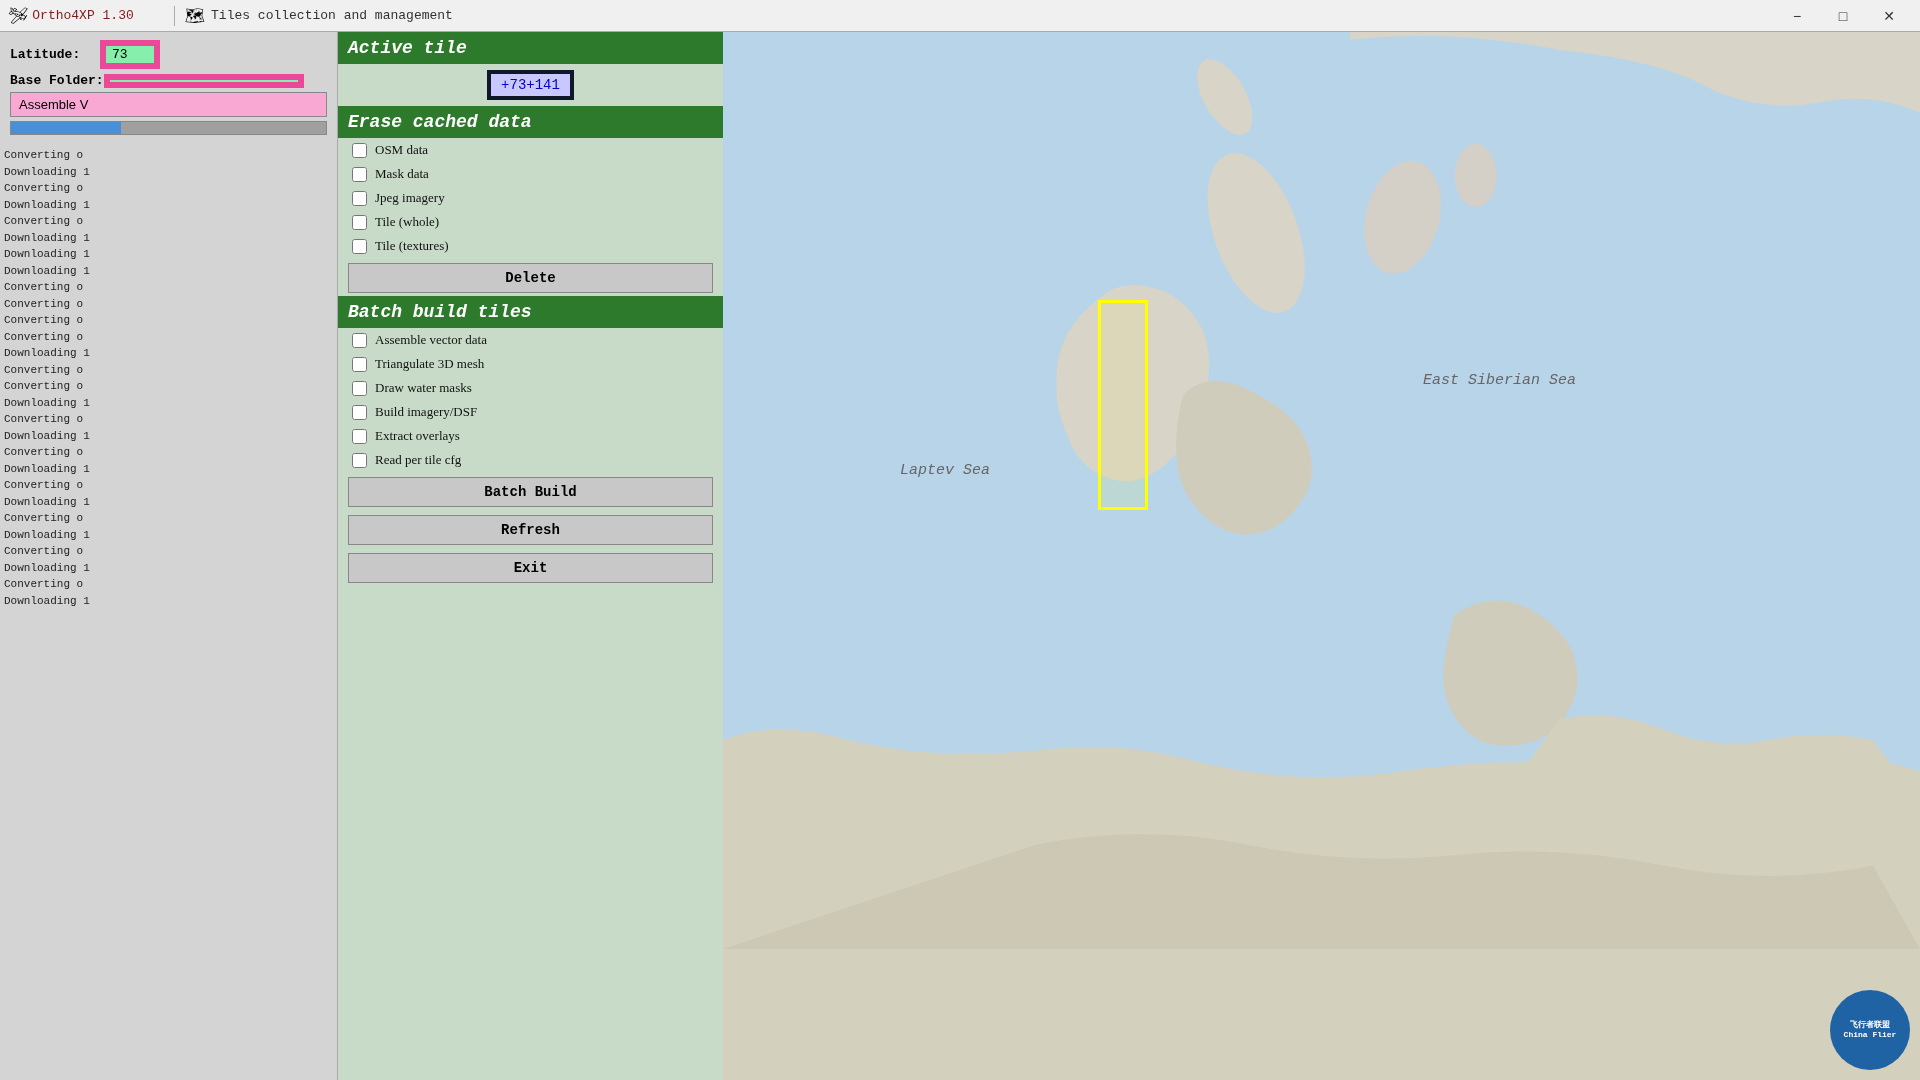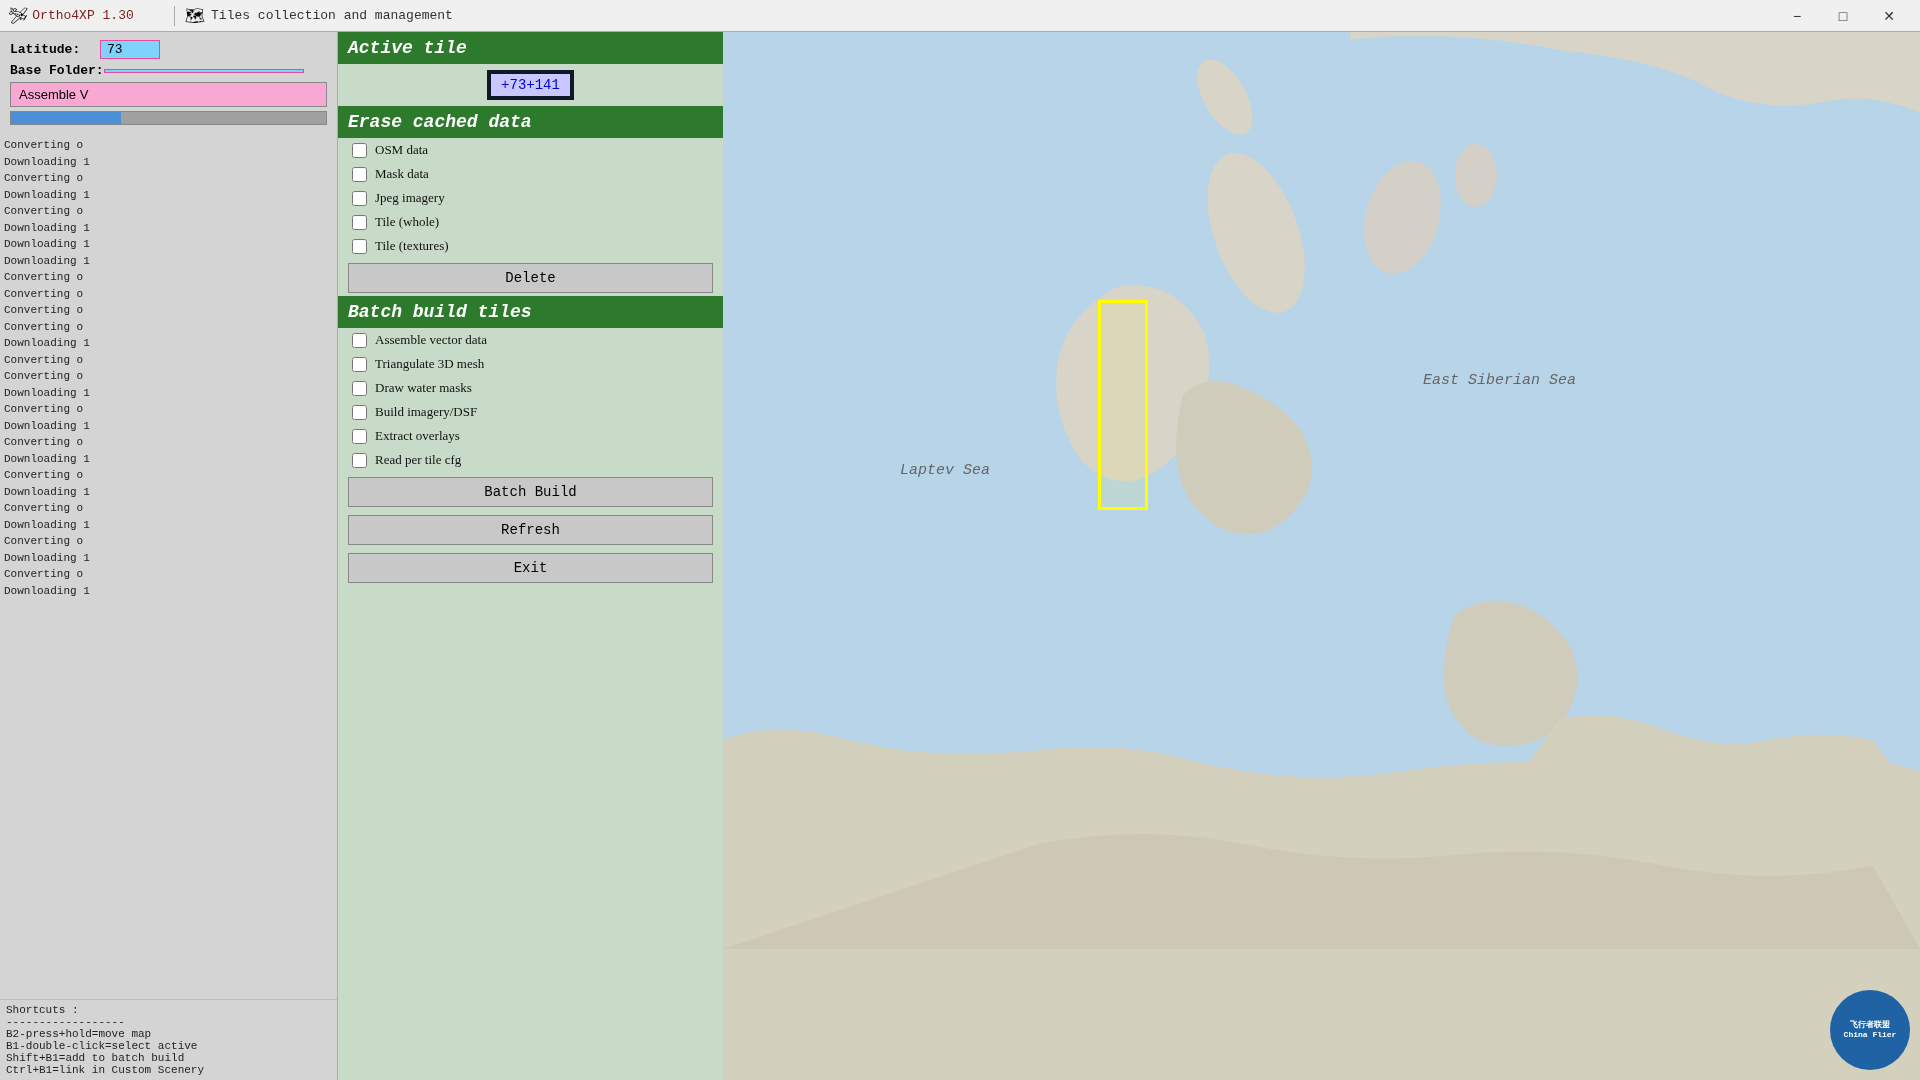--- a/index.html
+++ b/index.html
@@ -71,22 +71,22 @@
       align-items: center;
       margin-bottom: 4px;
     }
     .label-text {
       font-size: 13px;
       font-weight: bold;
       color: #000;
       min-width: 90px;
     }
     .value-box {
-      background: #7dd3fc;
-      border: 1px solid #ec4899;
+      background: #86efac;
+      border: 6px solid #ec4899;
       padding: 1px 6px;
       font-size: 13px;
       min-width: 60px;
     }
     .assemble-btn {
       display: block;
       width: 100%;
       background: #f9a8d4;
       border: 1px solid #888;
       padding: 4px 8px;
@@ -186,20 +186,21 @@
       display: block;
       width: calc(100% - 20px);
       margin: 5px 10px 3px;
       background: #c8c8c8;
       border: 1px solid #888;
       padding: 6px;
       font-size: 14px;
       font-family: 'Courier New', monospace;
       cursor: pointer;
       text-align: center;
+      font-weight: bold;
     }
 
     
     #map-area {
       flex: 1;
       position: relative;
       overflow: hidden;
       background: #b8d4e8;
     }
 
@@ -308,28 +309,20 @@
         <div class="log-line">Converting o</div>
         <div class="log-line">Downloading 1</div>
         <div class="log-line">Converting o</div>
         <div class="log-line">Downloading 1</div>
         <div class="log-line">Converting o</div>
         <div class="log-line">Downloading 1</div>
         <div class="log-line">Converting o</div>
         <div class="log-line">Downloading 1</div>
       </div>
 
-    <div id="shortcuts-area">
-      <div>Shortcuts :</div>
-    <div>------------------</div>
-        <div>B2-press+hold=move map</div>
-        <div>B1-double-click=select active</div>
-        <div>Shift+B1=add to batch build</div>
-        <div>Ctrl+B1=link in Custom Scenery</div>
-      </div>
   </div>
 
   <div id="right-panel">
 
     <div class="section-header">Active tile</div>
     <span class="active-tile-val">+73+141</span>
 
     <div class="section-header">Erase cached data</div>
 
     <div class="checkbox-row">

